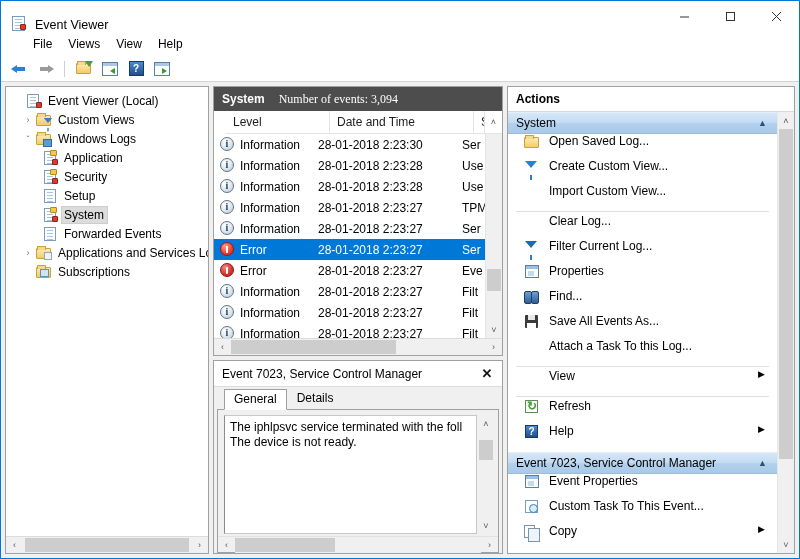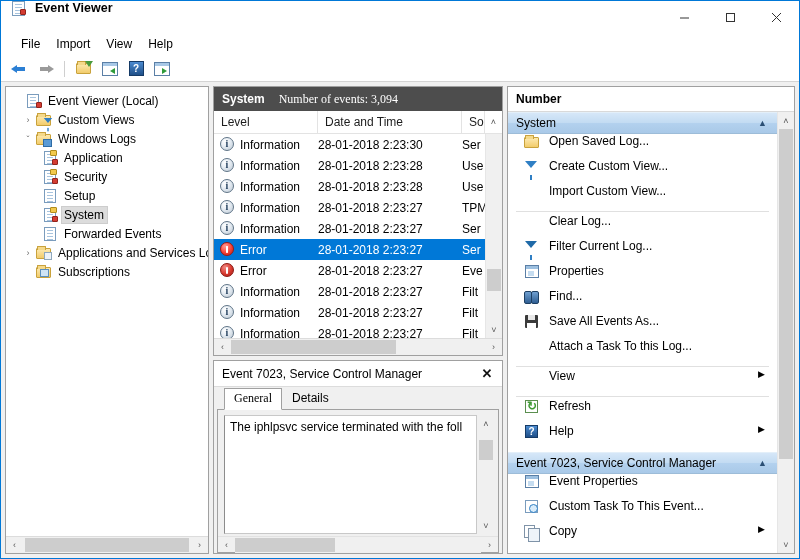--- a/index.html
+++ b/index.html
@@ -18,43 +18,42 @@
     border: 1px solid #0078d7;
     border-top: none;
     display: flex; flex-direction: column;
   }
 
   
   .titlebar {
     height: 32px; min-height: 32px;
     background: #ffffff;
     border-top: 1px solid #0078d7;
-    display: flex; align-items: flex-start;
+    display: flex; align-items: flex-end;
     position: relative;
-    font-weight: bold;
   }
   .title-icon {
     width: 16px; height: 16px; margin-left: 10px; margin-right: 8px;
     position: relative; flex: none;
   }
   .title-text { font-size: 12.5px; color: #000; }
   .wincontrols { margin-left: auto; display: flex; height: 32px; }
   .wc {
     width: 46px; height: 32px;
     display: flex; align-items: center; justify-content: center;
     cursor: default;
   }
   .wc svg { display: block; }
 
   
   .menubar {
     height: 24px; min-height: 24px;
     background: #ffffff;
     display: flex; align-items: center;
-    padding-left: 12px;
+    padding-left: 24px;
   }
   .menuitem {
     padding: 3px 8px; font-size: 12px; color: #000;
     cursor: default;
   }
 
   
   .toolbar {
     height: 26px; min-height: 26px;
     background: #ffffff;
@@ -146,20 +145,21 @@
   }
   .list-header .lh-title { font-weight: bold; }
   .list-header .lh-count { font-weight: normal; font-family: Liberation Serif, serif; }
 
   .cols {
     height: 23px; min-height: 23px;
     background: #fff;
     border-bottom: 1px solid #e3e3e3;
     display: flex; align-items: stretch;
     position: relative;
+    margin-left: 12px;
   }
   .col {
     display: flex; align-items: center;
     padding-left: 7px;
     font-size: 12px; color: #1c1c1c;
     border-right: 1px solid #e3e3e3;
     overflow: hidden; white-space: nowrap;
     cursor: default;
   }
   .col.c-level { width: 104px; min-width: 104px; }
@@ -235,21 +235,20 @@
     font-size: 12px;
     border: 1px solid transparent;
     cursor: default;
   }
   .tab.active {
     background: #fff;
     border: 1px solid #a0a0a0;
     border-bottom: 1px solid #fff;
     position: relative; z-index: 2;
     margin-bottom: -1px;
-    font-family: Liberation Serif, serif;
   }
   .tab-body {
     flex: 1; min-height: 0;
     background: #f0f0f0;
     border: 1px solid #a0a0a0;
     margin: 0 3px 0 3px;
     display: flex; flex-direction: column;
     position: relative;
   }
   .tab-content {
@@ -470,21 +469,21 @@
         <svg width="11" height="11" viewBox="0 0 11 11">
             <line x1="1" y1="1" x2="10" y2="10" stroke="#333" stroke-width="1"></line>
             <line x1="10" y1="1" x2="1" y2="10" stroke="#333" stroke-width="1"></line>
           </svg>
       </div>
     </div>
   </div>
 
   <div class="menubar">
     <div class="menuitem">File</div>
-    <div class="menuitem">Import</div>
+    <div class="menuitem">Views</div>
     <div class="menuitem">View</div>
     <div class="menuitem">Help</div>
   </div>
 
   <div class="toolbar">
     <div class="tbtn">
       <div class="arrow-left"></div>
     </div>
     <div class="tbtn">
       <div class="arrow-right"></div>
@@ -766,20 +765,21 @@
           <span class="detail-close">✕</span>
         </div>
         <div class="tabs">
           <div class="tab active">General</div>
           <div class="tab">Details</div>
         </div>
         <div class="tab-body">
           <div class="tab-content">
             <div class="desc-box">
               <div>The iphlpsvc service terminated with the foll</div>
+              <div>The device is not ready.</div>
             </div>
             <div class="dv-scroll">
               <div class="vs-arrow">˄</div>
               <div class="vs-track">
                 <div class="vs-thumb" style="top:8px;height:20px;"></div>
               </div>
               <div class="vs-arrow">˅</div>
             </div>
           </div>
           <div class="detail-hscroll">
@@ -788,21 +788,21 @@
               <div class="hs-thumb" style="left:0;width:100px;"></div>
             </div>
             <div class="hs-arrow">›</div>
           </div>
         </div>
       </div>
 
     </div>
 
     <div class="actions-pane">
-      <div class="actions-title">Number</div>
+      <div class="actions-title">Actions</div>
       <div class="actions-scroll-wrap">
         <div class="actions-list">
 
           <div class="act-section">
             <span>System</span>
             <span class="chev">▲</span>
           </div>
 
           <div class="act-item">
             <span class="act-icon">

